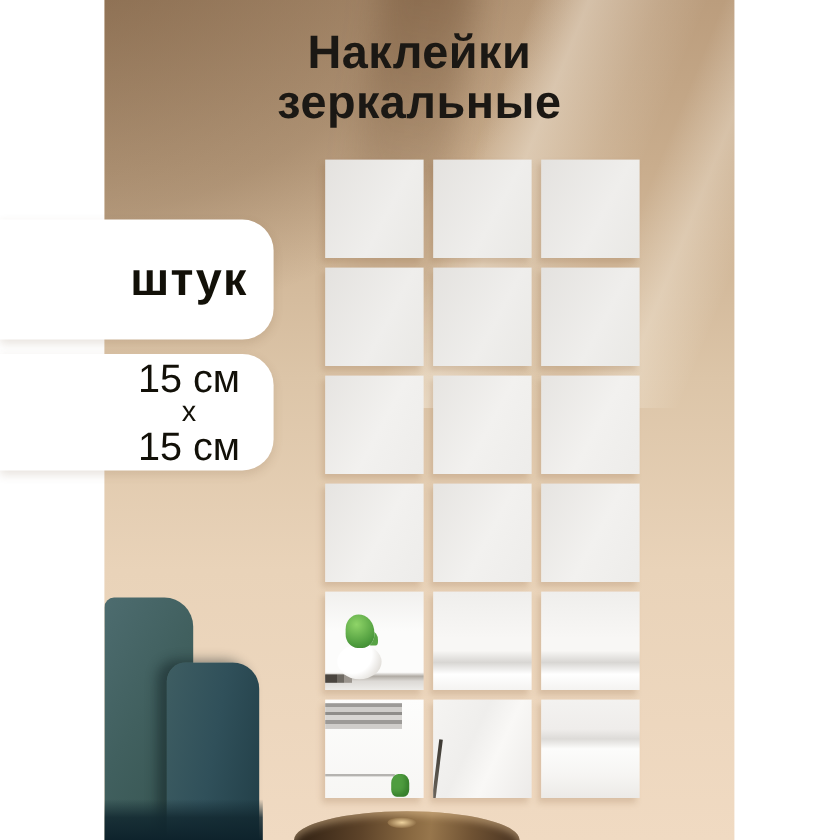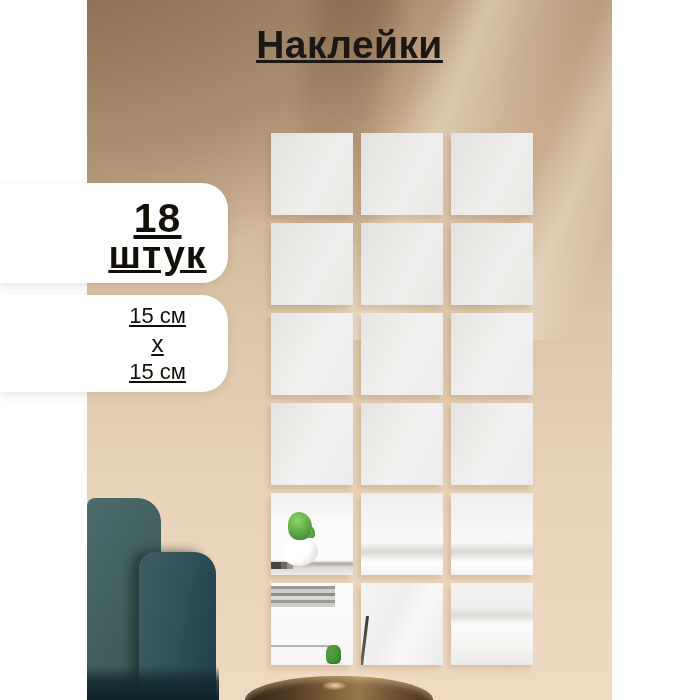--- a/index.html
+++ b/index.html
@@ -1,21 +1,21 @@
 <!DOCTYPE html>
 <html style="--canvas-white: #ffffff; --wall-top-brown: #b4946f; --wall-mid-beige: #e0c9ac; --wall-bottom-pink: #f0dac2; --mirror-light: #f2f1ef; --mirror-dark: #e4e2df; --chair-teal: #375860; --chair-teal-dark: #223f48; --table-bronze: #8a6a42; --badge-bg: #ffffff; --text-dark: #1b1814;"><head>
 <meta charset="utf-8">
 <style>
   :root{
     --canvas-white:#ffffff; --wall-top-brown:#b4946f; --wall-mid-beige:#e0c9ac;
     --wall-bottom-pink:#f0dac2; --mirror-light:#f2f1ef; --mirror-dark:#e4e2df;
     --chair-teal:#375860; --chair-teal-dark:#223f48; --table-bronze:#8a6a42;
     --badge-bg:#ffffff; --text-dark:#1b1814;
   }
-  *{margin:0;padding:0;box-sizing:border-box;text-decoration:underline;}
+  *{margin:0;padding:0;box-sizing:border-box;}
   html,body{width:700px;height:700px;}
   body{
     position:relative;width:700px;height:700px;overflow:hidden;
     background:var(--canvas-white);
     font-family:"Liberation Sans","DejaVu Sans",sans-serif;
     color:var(--text-dark);
   }
   
   .photo{
     position:absolute;left:87px;top:0;width:525px;height:700px;overflow:hidden;
@@ -36,21 +36,21 @@
   .title span{display:block;}
   
   .badge{position:absolute;left:0;width:228px;background:var(--badge-bg);
     border-radius:0 26px 26px 0;z-index:6;padding-left:87px;
     display:flex;flex-direction:column;align-items:center;justify-content:center;
     box-shadow:0 3px 8px rgba(120,85,55,.16);text-align:center;color:#121008;}
   .badge-count{top:183px;height:100px;}
   .badge-count .num{font-size:41px;line-height:42px;font-weight:800;letter-spacing:1px;}
   .badge-count .unit{font-size:39px;line-height:31px;font-weight:800;letter-spacing:1px;}
   .badge-size{top:295px;height:97px;font-weight:500;}
-  .badge-size .dim{font-size:22px;line-height:33px;}
+  .badge-size .dim{font-size:33px;line-height:33px;}
   .badge-size .sep{font-size:24px;line-height:23px;}
   
   .grid{position:absolute;left:184px;top:133px;display:grid;
     grid-template-columns:repeat(3,82px);grid-auto-rows:82px;gap:8px;z-index:3;}
   .tile{width:82px;height:82px;position:relative;overflow:hidden;
     background:linear-gradient(118deg,#e6e4e1 0%,var(--mirror-light) 55%,#edecea 100%);
     box-shadow:-3px 4px 5px rgba(140,100,65,.22);}
   .grid .tile:nth-child(-n+6){background:linear-gradient(118deg,var(--mirror-dark) 0%,#efeeec 60%,#e9e8e5 100%);}
   
   .refl-cactus-pot{background:
@@ -93,20 +93,21 @@
 </head>
 <body>
 
 <div class="photo">
   <div class="shade-tl"></div>
   <div class="light-tr"></div>
   <div class="title-shadow"></div>
 
   <h1 class="title">
     <span>Наклейки</span>
+    <span>зеркальные</span>
   </h1>
 
   <div class="grid">
       <div class="tile"></div>
       <div class="tile"></div>
       <div class="tile"></div>
       <div class="tile"></div>
       <div class="tile"></div>
       <div class="tile"></div>
       <div class="tile"></div>
@@ -125,21 +126,20 @@
 
   <div class="chair-back"></div>
   <div class="chair-arm"></div>
   <div class="chair-seat"></div>
 
   <div class="table-top"></div>
   <div class="table-knob"></div>
 </div>
 
 <div class="badge badge-count">
-  <span class="num">18</span>
   <span class="unit">штук</span>
 </div>
 
 <div class="badge badge-size">
   <span class="dim">15 см</span>
   <span class="sep">х</span>
   <span class="dim">15 см</span>
 </div>
 
 </body></html>

